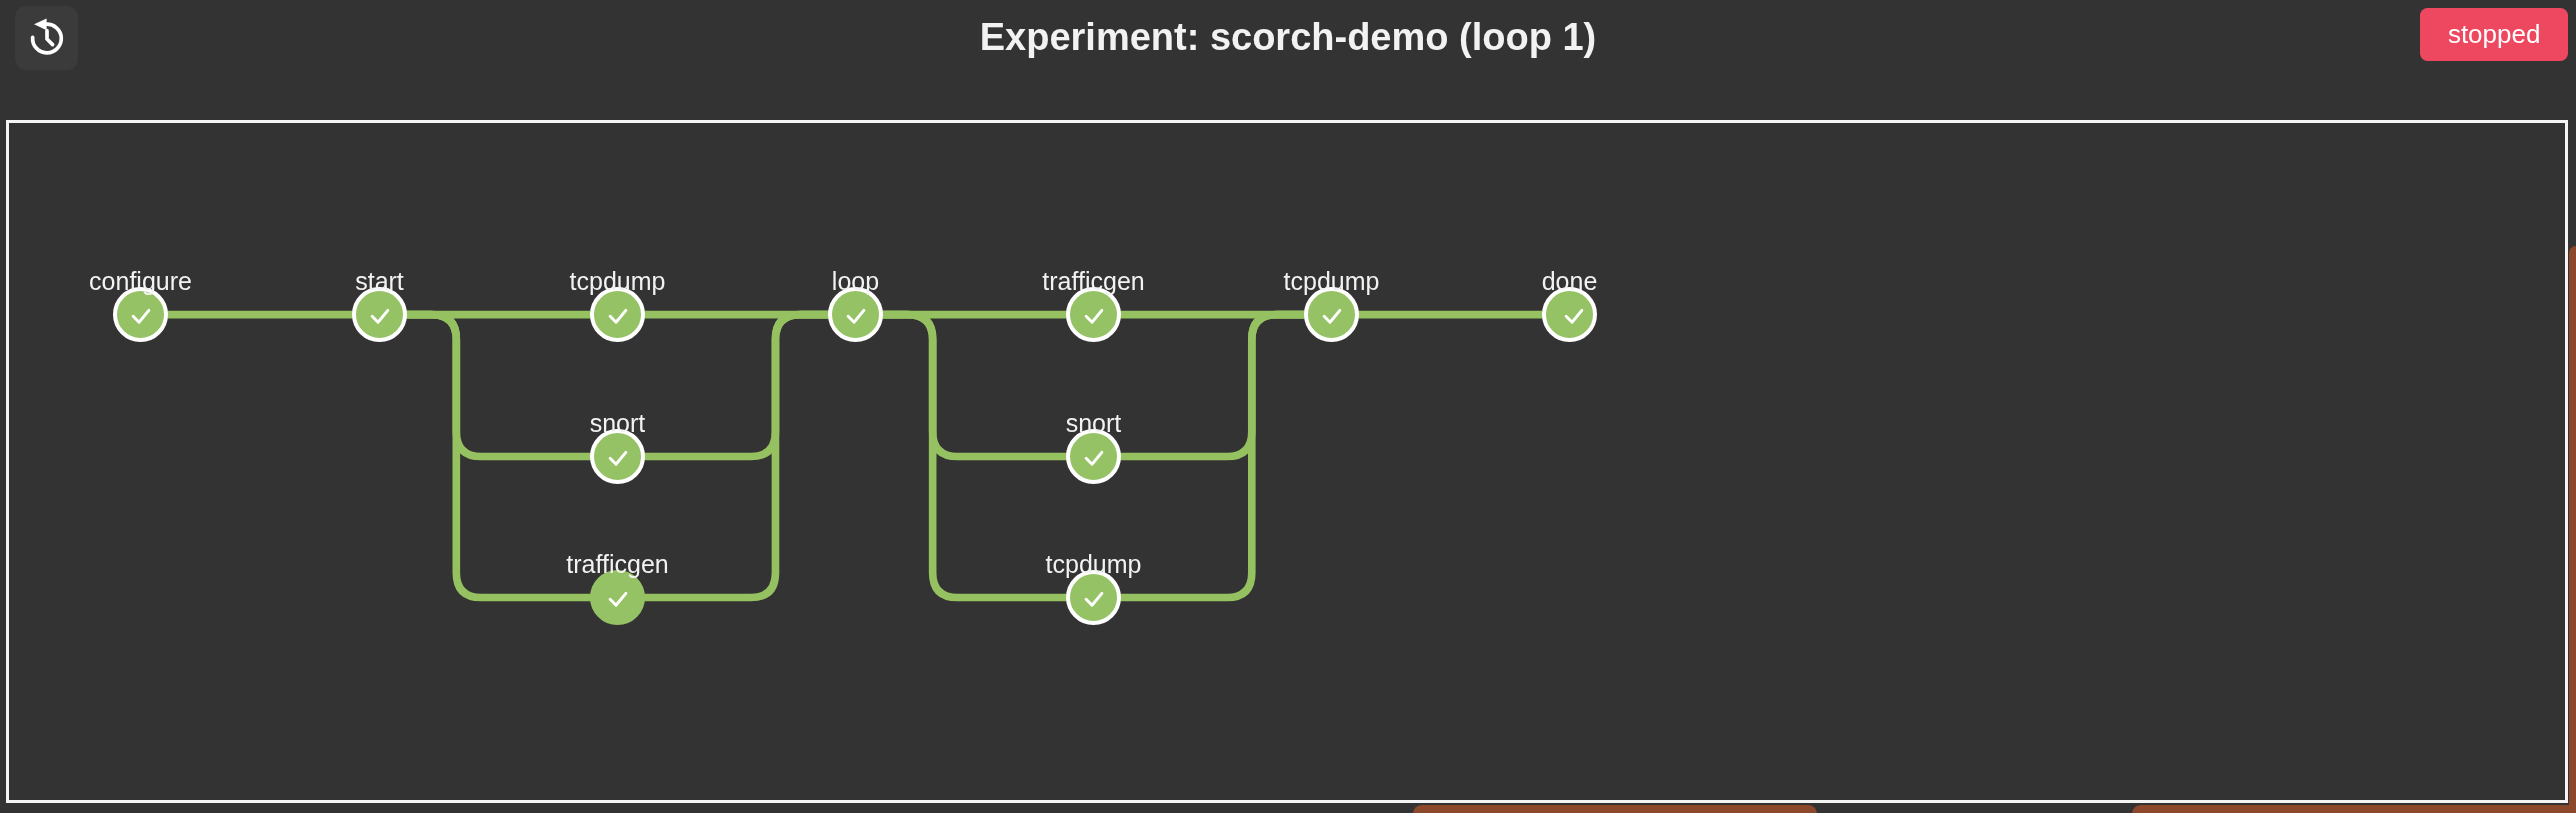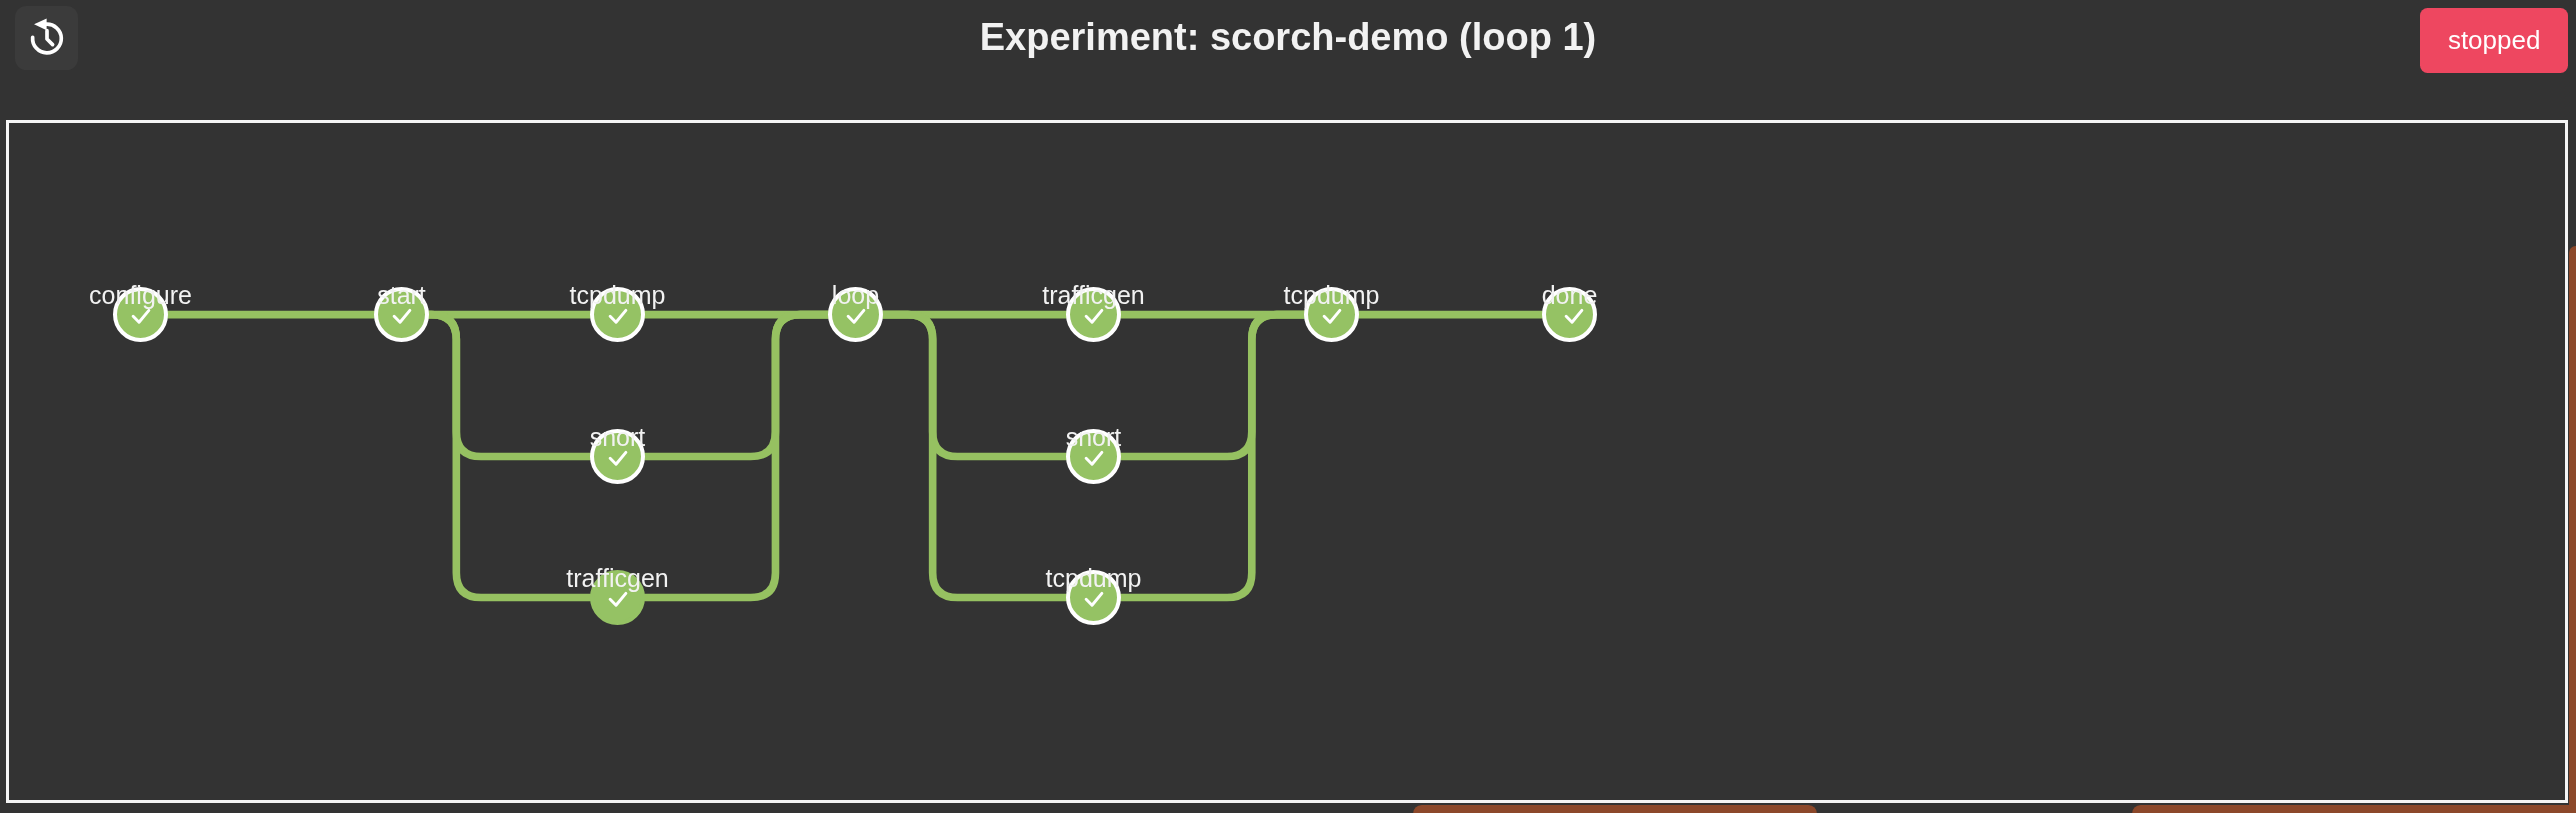--- a/index.html
+++ b/index.html
@@ -15,21 +15,21 @@
     display:flex;align-items:center;justify-content:center;cursor:pointer;padding:0;
   }
   .history-btn svg{display:block;}
   .page-title{
     position:absolute;left:0;top:0;right:0;height:74px;
     display:flex;align-items:center;justify-content:center;
     font-size:38px;font-weight:bold;color:var(--text-light,#f2f2f2);
     pointer-events:none;
   }
   .status-btn{
-    position:absolute;top:7.6px;right:7.6px;height:65px;padding:0 28px;
+    position:absolute;top:7.6px;right:7.6px;height:53px;padding:0 28px;
     background:var(--status-red,#ee4760);color:#fff;border:none;border-radius:7.6px;
     font-size:26px;font-family:"Liberation Sans",sans-serif;
     display:flex;align-items:center;cursor:pointer;
   }
   
   .main-panel{
     position:absolute;left:5.7px;top:120px;width:2562px;height:683px;
     box-sizing:border-box;border:3.8px solid var(--panel-border,#f5f5f5);
     background:var(--background,#333333);
   }
@@ -39,21 +39,21 @@
   .stage{
     position:absolute;width:55px;height:55px;border-radius:50%;
     box-sizing:border-box;background:var(--stage-green,#95c264);
     border:4.8px solid #ffffff;z-index:3;cursor:pointer;
     display:flex;align-items:center;justify-content:center;
   }
   .stage.no-ring{border-color:var(--stage-green,#95c264);}
   .stage svg.check{width:38px;height:38px;display:block;}
   .stage svg.check polyline{fill:none;stroke:#ffffff;stroke-width:4.5;stroke-linecap:round;stroke-linejoin:round;}
   .stage-label{
-    position:absolute;bottom:28px;left:50%;transform:translateX(-50%);
+    position:absolute;bottom:42px;left:50%;transform:translateX(-50%);
     font-size:25px;color:var(--text-light,#f2f2f2);white-space:nowrap;z-index:3;
   }
   
   .peek{position:absolute;background:var(--peek-brown,#8c482a);z-index:1;}
   .peek-right{right:0;top:246px;width:6.7px;height:568px;border-top-left-radius:6.7px;}
   .peek-bottom-1{left:1413px;top:805px;width:404px;height:8.6px;border-radius:8.6px 8.6px 0 0;}
   .peek-bottom-2{left:2132px;top:805px;width:444px;height:8.6px;border-radius:8.6px 0 0 0;}
 </style>
 </head>
 <body>
@@ -80,21 +80,21 @@
     <path d="M 898 330 H 953 Q 979 330 979 356 V 601 Q 979 627 1005 627 H 1288 Q 1314 627 1314 601 V 356 Q 1314 330 1340 330 H 1398"></path>
   </svg>
 
 <div>
     <div class="stage" style="left: 113px; top: 287px;">
       <div class="stage-label">configure</div>
       <svg class="check" viewBox="0 0 58 58">
         <polyline points="17,31 26,40 41,22"></polyline>
       </svg>
     </div>
-    <div class="stage" style="left: 352px; top: 287px; margin-left: 22px;">
+    <div class="stage" style="left: 352px; top: 287px;">
       <div class="stage-label">start</div>
       <svg class="check" viewBox="0 0 58 58">
         <polyline points="17,31 26,40 41,22"></polyline>
       </svg>
     </div>
     <div class="stage" style="left: 590px; top: 287px;">
       <div class="stage-label">tcpdump</div>
       <svg class="check" viewBox="0 0 58 58">
         <polyline points="17,31 26,40 41,22"></polyline>
       </svg>

